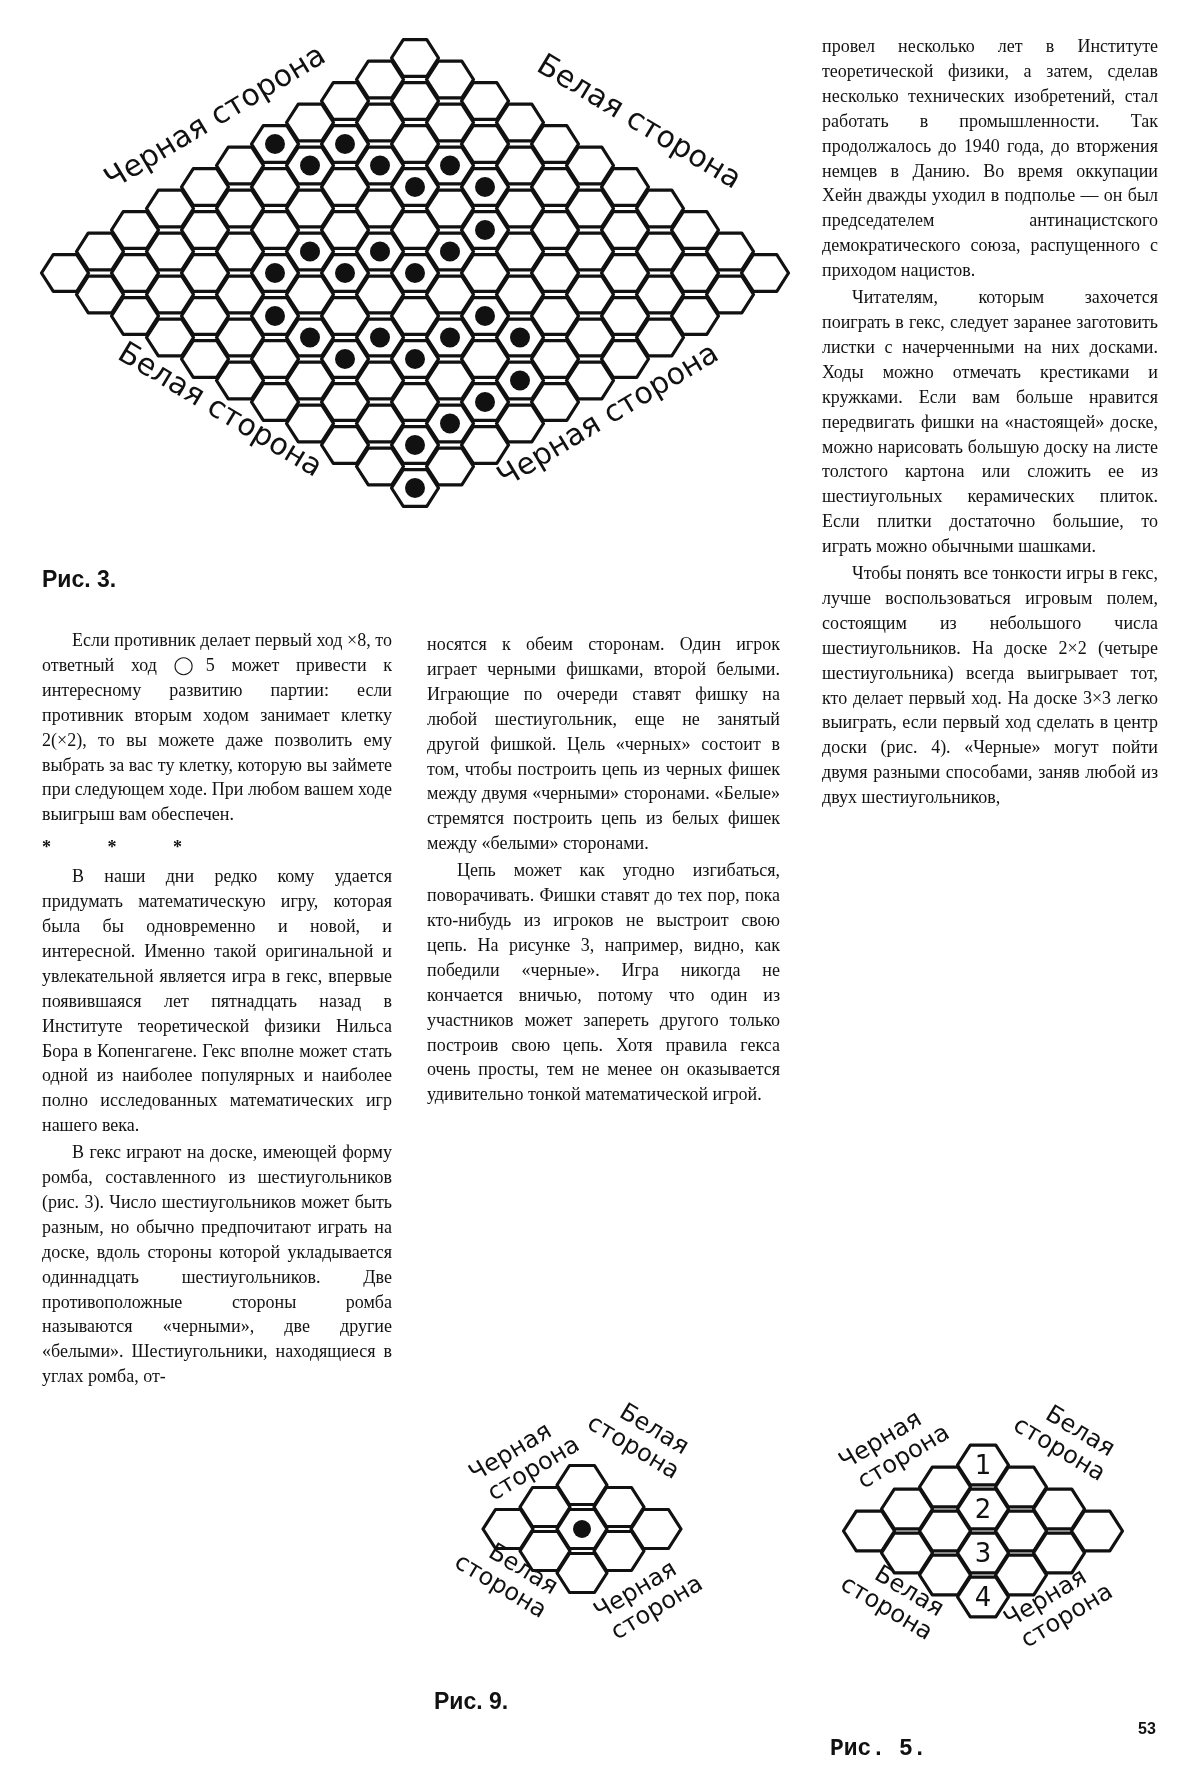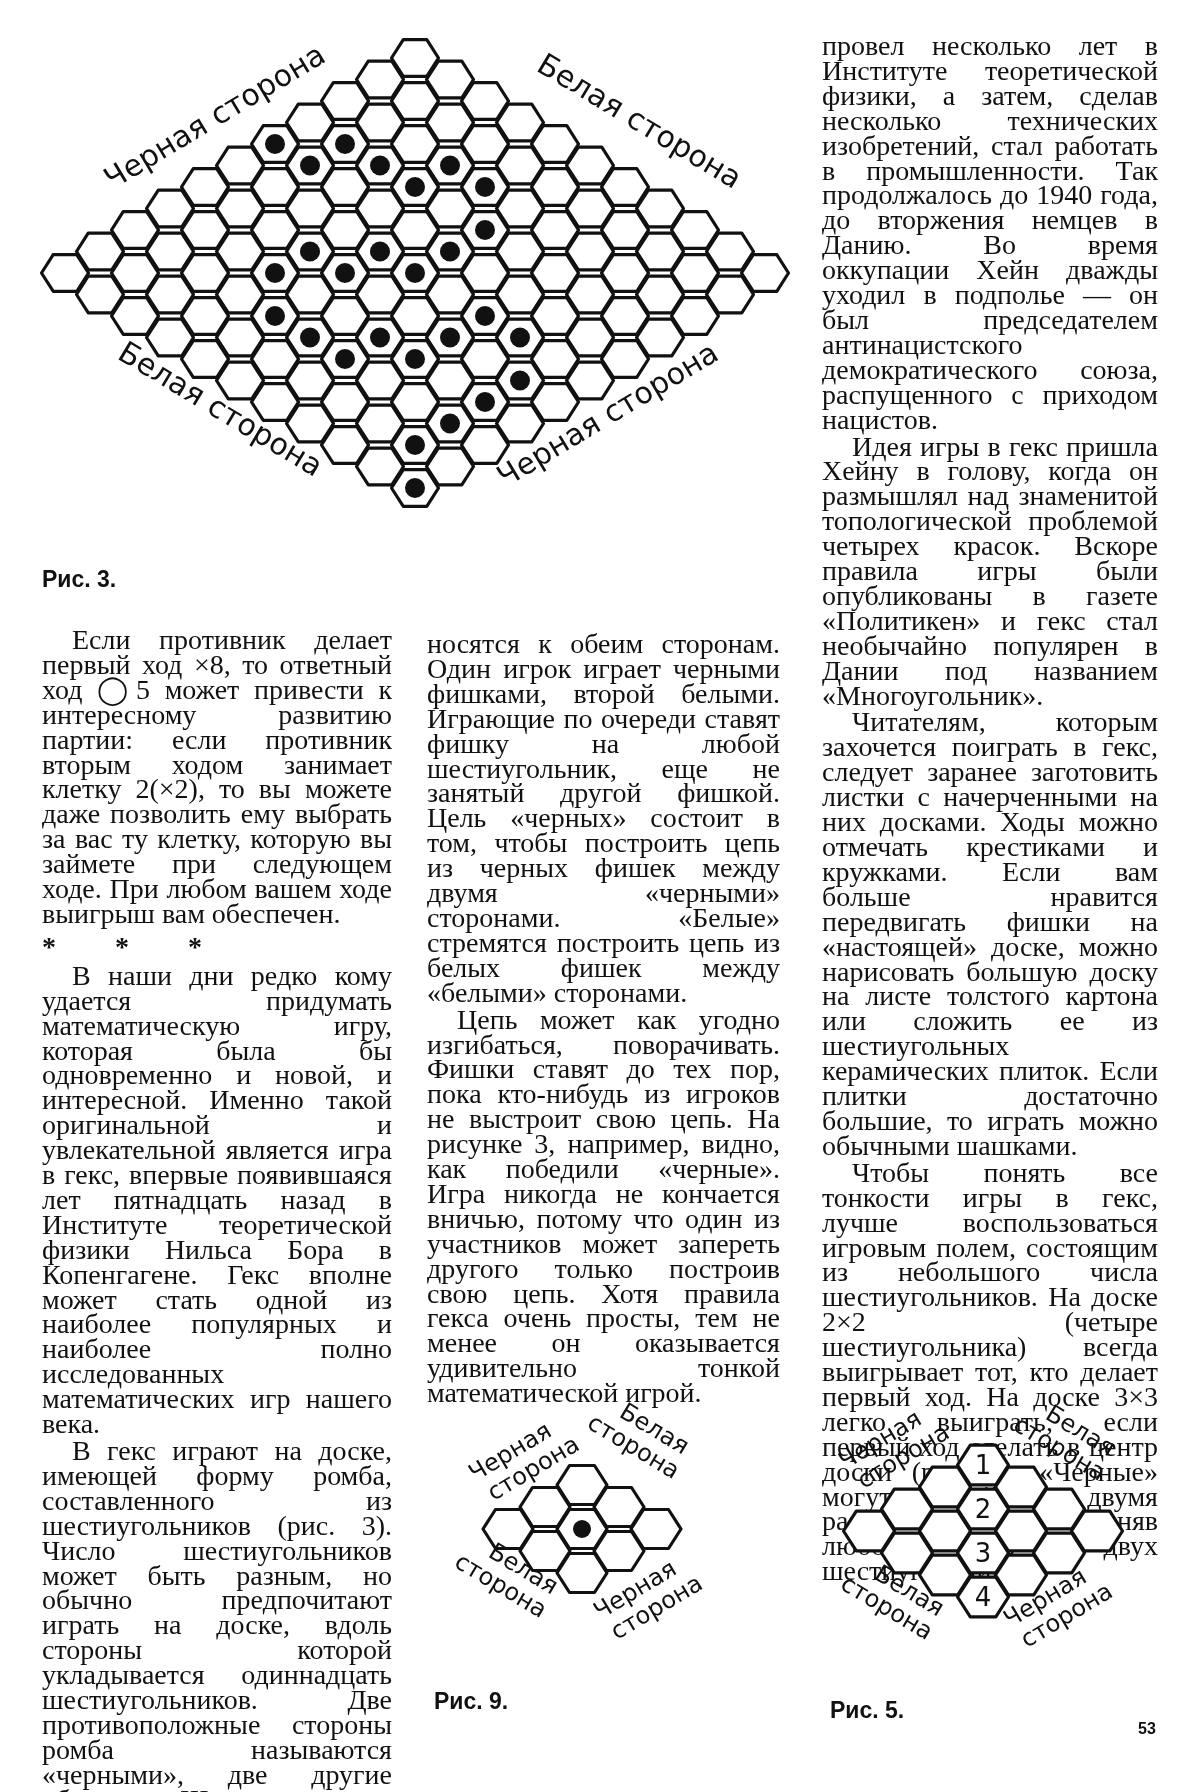--- a/index.html
+++ b/index.html
@@ -1,20 +1,20 @@
 <!DOCTYPE html>
 <html><head>
 <meta charset="utf-8">
 <style>
   html, body { margin: 0; padding: 0; background: #fff; }
   body { width: 1200px; height: 1792px; position: relative; overflow: hidden;
          font-family: "Liberation Serif", "DejaVu Serif", serif; color: #111; }
   .figure { position: absolute; left: 0; top: 0; }
   svg text { font-family: "DejaVu Sans", sans-serif; fill: #111; }
-  .col { position: absolute; font-size: 28px; line-height: 24.9px; text-align: justify; }
+  .col { position: absolute; font-size: 18px; line-height: 24.9px; text-align: justify; }
   .col p { margin: 0; text-indent: 30px; text-align-last: left; }
   .col p + p { margin-top: 2px; }
   .col p.noind { text-indent: 0; }
   .col p.stars { text-indent: 0; text-align: center; margin: 8px 0 4px 0; letter-spacing: 26px; font-weight: bold; }
   .caption { position: absolute; font-family: "Liberation Sans", sans-serif; font-weight: bold; font-size: 23px; }
   .pagenum { position: absolute; font-family: "Liberation Sans", sans-serif; font-weight: bold; font-size: 16px; }
   #col1 { left: 42px; top: 604px; width: 350px; margin-top: 24px; }
   #col2 { left: 427px; top: 0px; width: 353px; }
   #col3 { left: 822px; top: 34px; width: 336px; }
 </style>
@@ -189,21 +189,20 @@
   <p>В гекс играют на доске, имеющей форму ромба, составленного из шестиугольников (рис. 3). Число шестиугольников может быть разным, но обычно предпочитают играть на доске, вдоль стороны которой укладывается одиннадцать шестиугольников. Две противоположные стороны ромба называются «черными», две другие «белыми». Шестиугольники, находящиеся в углах ромба, от-</p>
 </div>
 
 <div class="col" id="col2" style="top:632px;">
   <p class="noind">носятся к обеим сторонам. Один игрок играет черными фишками, второй белыми. Играющие по очереди ставят фишку на любой шестиугольник, еще не занятый другой фишкой. Цель «черных» состоит в том, чтобы построить цепь из черных фишек между двумя «черными» сторонами. «Белые» стремятся построить цепь из белых фишек между «белыми» сторонами.</p>
   <p>Цепь может как угодно изгибаться, поворачивать. Фишки ставят до тех пор, пока кто-нибудь из игроков не выстроит свою цепь. На рисунке 3, например, видно, как победили «черные». Игра никогда не кончается вничью, потому что один из участников может запереть другого только построив свою цепь. Хотя правила гекса очень просты, тем не менее он оказывается удивительно тонкой математической игрой.</p>
 </div>
 
 <div class="col" id="col3">
   <p class="noind">провел несколько лет в Институте теоретической физики, а затем, сделав несколько технических изобретений, стал работать в промышленности. Так продолжалось до 1940 года, до вторжения немцев в Данию. Во время оккупации Хейн дважды уходил в подполье — он был председателем антинацистского демократического союза, распущенного с приходом нацистов.</p>
-  <p>Идея игры в гекс пришла Хейну в голову, когда он размышлял над знаменитой топологической проблемой четырех красок. Вскоре правила игры были опубликованы в газете «Политикен» и гекс стал необычайно популярен в Дании под названием «Многоугольник».</p>
   <p>Читателям, которым захочется поиграть в гекс, следует заранее заготовить листки с начерченными на них досками. Ходы можно отмечать крестиками и кружками. Если вам больше нравится передвигать фишки на «настоящей» доске, можно нарисовать большую доску на листе толстого картона или сложить ее из шестиугольных керамических плиток. Если плитки достаточно большие, то играть можно обычными шашками.</p>
   <p>Чтобы понять все тонкости игры в гекс, лучше воспользоваться игровым полем, состоящим из небольшого числа шестиугольников. На доске 2×2 (четыре шестиугольника) всегда выигрывает тот, кто делает первый ход. На доске 3×3 легко выиграть, если первый ход сделать в центр доски (рис. 4). «Черные» могут пойти двумя разными способами, заняв любой из двух шестиугольников,</p>
 </div>
 
 <svg class="figure" width="1200" height="1792" viewBox="0 0 1200 1792" style="pointer-events:none;">
   <g id="fig4-cells">
       <polygon points="607.0,1485.0 594.5,1504.5 569.5,1504.5 557.0,1485.0 569.5,1465.5 594.5,1465.5" fill="#fff" stroke="#111" stroke-width="3.2" stroke-linejoin="round"></polygon>
       <polygon points="644.0,1507.0 631.5,1526.5 606.5,1526.5 594.0,1507.0 606.5,1487.5 631.5,1487.5" fill="#fff" stroke="#111" stroke-width="3.2" stroke-linejoin="round"></polygon>
       <polygon points="681.0,1529.0 668.5,1548.5 643.5,1548.5 631.0,1529.0 643.5,1509.5 668.5,1509.5" fill="#fff" stroke="#111" stroke-width="3.2" stroke-linejoin="round"></polygon>
       <polygon points="570.0,1507.0 557.5,1526.5 532.5,1526.5 520.0,1507.0 532.5,1487.5 557.5,1487.5" fill="#fff" stroke="#111" stroke-width="3.2" stroke-linejoin="round"></polygon>
@@ -273,14 +272,14 @@
       <tspan x="-24" y="26">сторона</tspan>
     </text>
     <text transform="translate(1010 1628) rotate(-31)">
       <tspan x="0" y="0">Черная</tspan>
       <tspan x="4" y="26">сторона</tspan>
     </text>
   </g>
 </svg>
 
 <div class="caption" style="left:434px; top:1688px;">Рис. 9.</div>
-<div class="caption" style="left:830px; top:1697px;">Рис. 5.</div>
+<div class="caption" style="left:830px; top:1736px;font-family:Liberation Mono, monospace;">Рис. 5.</div>
 <div class="pagenum" style="left:1138px; top:1720px;">53</div>
 
 </body></html>

